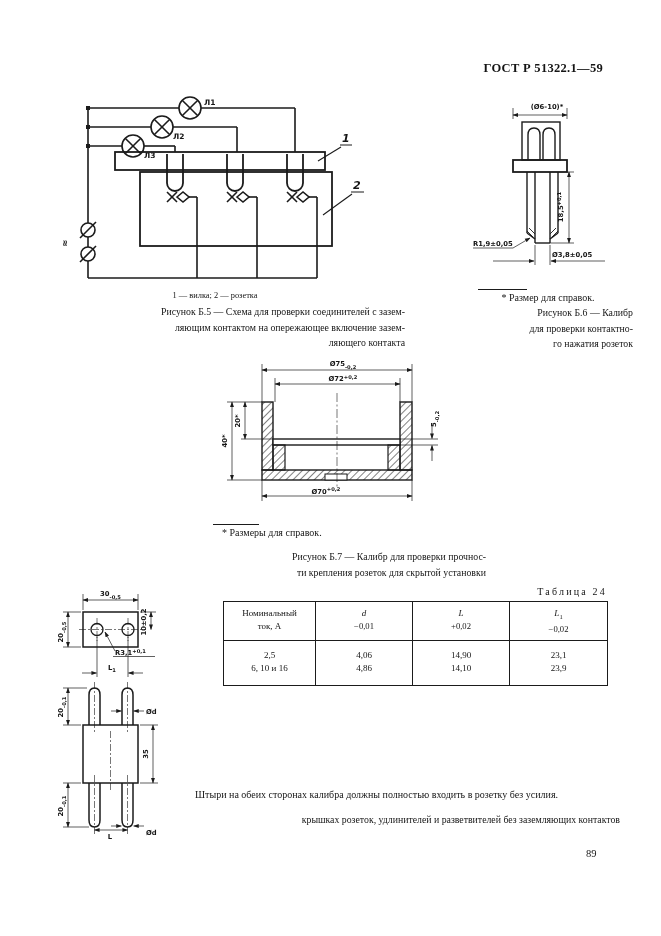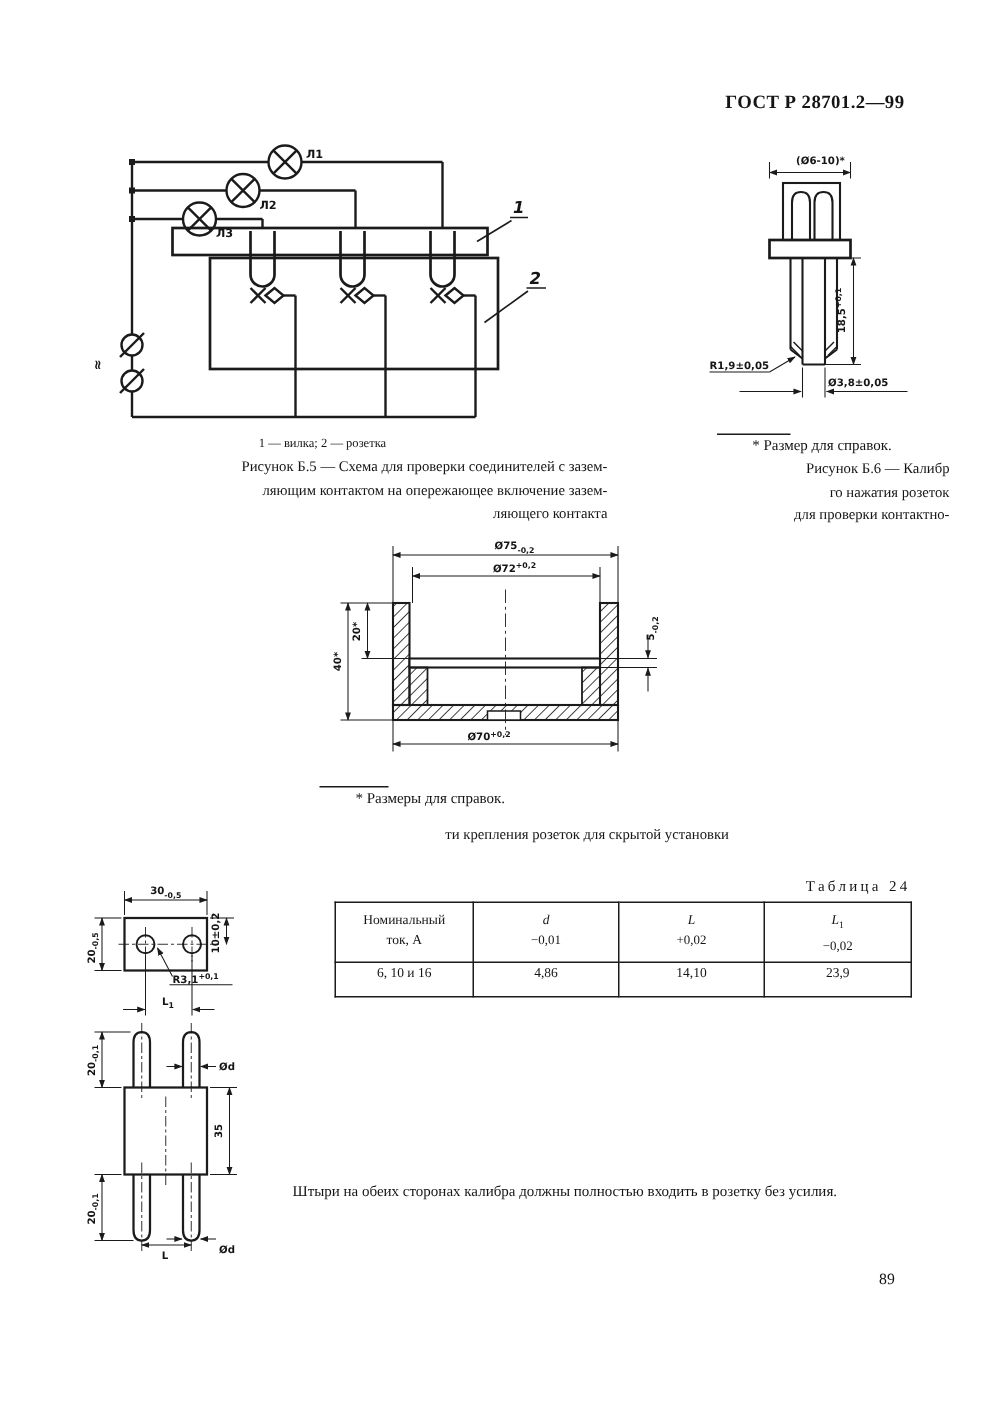--- a/index.html
+++ b/index.html
@@ -27,21 +27,21 @@
   svg text { fill:#151515; }
   .dim { font:bold 6.8px "DejaVu Sans",sans-serif; }
   .dimtol { font-size:5.2px; }
   .lbl { font:bold 7.5px "DejaVu Sans",sans-serif; }
   .callout { font:italic bold 11px "DejaVu Sans",sans-serif; }
   .supply { font:bold 9px "DejaVu Sans",sans-serif; }
 </style>
 </head>
 <body>
 
-<div class="abs gost-header" style="right:58px; top:61px;">ГОСТ Р 28701.2—99</div>
+<div class="abs gost-header" style="right:58px; top:61px;">ГОСТ Р 51322.1—59</div>
 
 <svg class="abs" style="left:55px; top:88px;" width="380" height="215" viewBox="0 0 380 215">
   <g stroke="#1b1b1b" stroke-width="1.6" fill="none">
     <line x1="33" y1="20" x2="33" y2="135"></line>
     <line x1="33" y1="149" x2="33" y2="159"></line>
     <line x1="33" y1="173" x2="33" y2="190"></line>
     <line x1="33" y1="190" x2="262" y2="190"></line>
     <line x1="33" y1="20" x2="124" y2="20"></line>
       <line x1="146" y1="20" x2="240" y2="20"></line>
       <line x1="240" y1="20" x2="240" y2="64"></line>
@@ -167,22 +167,22 @@
   <text class="dim" text-anchor="middle" x="92" y="14">(Ø6-10)*</text>
   <text class="dim" text-anchor="middle" transform="translate(108,112) rotate(-90)"><tspan>18,5</tspan><tspan class="dimtol" dy="-2.5">+0,1</tspan></text>
   <text class="dim" x="18" y="151">R1,9±0,05</text>
   <text class="dim" x="97" y="162">Ø3,8±0,05</text>
 </svg>
 
 <div class="abs fnrule" style="left:478px; top:289px; width:49px;"></div>
 <div class="abs footnote" style="left:468px; top:292px; width:160px; text-align:center;">* Размер для справок.</div>
 <div class="abs caption" style="left:448px; top:305px; width:185px;">
   <div>Рисунок Б.6 — Калибр</div>
+  <div>для проверки контактно-</div>
   <div>го нажатия розеток</div>
-  <div>для проверки контактно-</div>
 </div>
 
 <svg class="abs" style="left:205px; top:355px;" width="255" height="155" viewBox="0 0 255 155">
   <defs>
     <marker id="m7" viewBox="0 0 10 10" refX="9" refY="5" markerWidth="8" markerHeight="8" orient="auto-start-reverse">
       <path d="M0,1.5 L10,5 L0,8.5 Z" fill="#1b1b1b"></path>
     </marker>
     <pattern id="h7" width="5" height="5" patternTransform="rotate(45)" patternUnits="userSpaceOnUse">
       <line x1="0" y1="0" x2="0" y2="5" stroke="#1b1b1b" stroke-width="1.1"></line>
     </pattern>
@@ -219,22 +219,23 @@
   </g>
   <text class="dim" text-anchor="middle" x="138" y="11"><tspan>Ø75</tspan><tspan class="dimtol" dy="2.5">-0,2</tspan></text>
   <text class="dim" text-anchor="middle" x="138" y="26"><tspan>Ø72</tspan><tspan class="dimtol" dy="-2.5">+0,2</tspan></text>
   <text class="dim" text-anchor="middle" transform="translate(22,86) rotate(-90)">40*</text>
   <text class="dim" text-anchor="middle" transform="translate(35,66) rotate(-90)">20*</text>
   <text class="dim" text-anchor="middle" transform="translate(231,64) rotate(-90)"><tspan>5</tspan><tspan class="dimtol" dy="2.5">-0,2</tspan></text>
   <text class="dim" text-anchor="middle" x="121" y="138.5"><tspan>Ø70</tspan><tspan class="dimtol" dy="-2.5">+0,2</tspan></text>
 </svg>
 
 <div class="abs fnrule" style="left:213px; top:524px; width:46px;"></div>
-<div class="abs footnote" style="left:237px; top:527px;">* Размеры для справок.</div>
+<div class="abs footnote" style="left:222px; top:527px;">* Размеры для справок.</div>
 <div class="abs caption" style="left:196px; top:549px; width:290px;">
+  <div>Рисунок Б.7 — Калибр для проверки прочнос-</div>
   <div>ти крепления розеток для скрытой установки</div>
 </div>
 
 <div class="abs t24-title" style="left:450px; top:586px; width:157px;">Таблица 24</div>
 <table class="t24 abs" style="left:223px; top:601px; width:384px;border-radius:23px;">
   <colgroup>
       <col style="width:92px">
       <col style="width:97px">
       <col style="width:97px">
       <col style="width:98px">
@@ -253,20 +254,26 @@
         <div><i>L</i></div>
         <div class="tol">+0,02</div>
       </th>
       <th>
         <div><i>L</i><sub>1</sub></div>
         <div class="tol">−0,02</div>
       </th>
     </tr>
   </thead>
   <tbody>
+    <tr class="r1">
+      <td>2,5</td>
+      <td>4,06</td>
+      <td>14,90</td>
+      <td>23,1</td>
+    </tr>
     <tr class="r2">
       <td>6, 10 и 16</td>
       <td>4,86</td>
       <td>14,10</td>
       <td>23,9</td>
     </tr>
   </tbody>
 </table>
 
 <svg class="abs" style="left:55px; top:585px;" width="155" height="260" viewBox="0 0 155 260">
@@ -343,15 +350,16 @@
     <text class="dim" x="91" y="128.5">Ød</text>
     <text class="dim" text-anchor="middle" transform="translate(93,169) rotate(-90)">35</text>
     <text class="dim" text-anchor="middle" transform="translate(8,221) rotate(-90)"><tspan>20</tspan><tspan class="dimtol" dy="2.5">-0,1</tspan></text>
     <text class="dim" text-anchor="middle" x="55" y="254" font-style="italic">L</text>
     <text class="dim" x="91" y="250">Ød</text>
   </g>
 </svg>
 
 <div class="abs note-par" style="left:195px; top:789px;">Штыри на обеих сторонах калибра должны полностью входить в розетку без усилия.</div>
 <div class="abs caption" style="left:130px; top:813px; width:490px; line-height:14.5px;">
+  <div>крышках розеток, удлинителей и разветвителей без заземляющих контактов</div>
 </div>
 
 <div class="abs pagenum" style="left:586px; top:848px;">89</div>
 
 </body></html>

